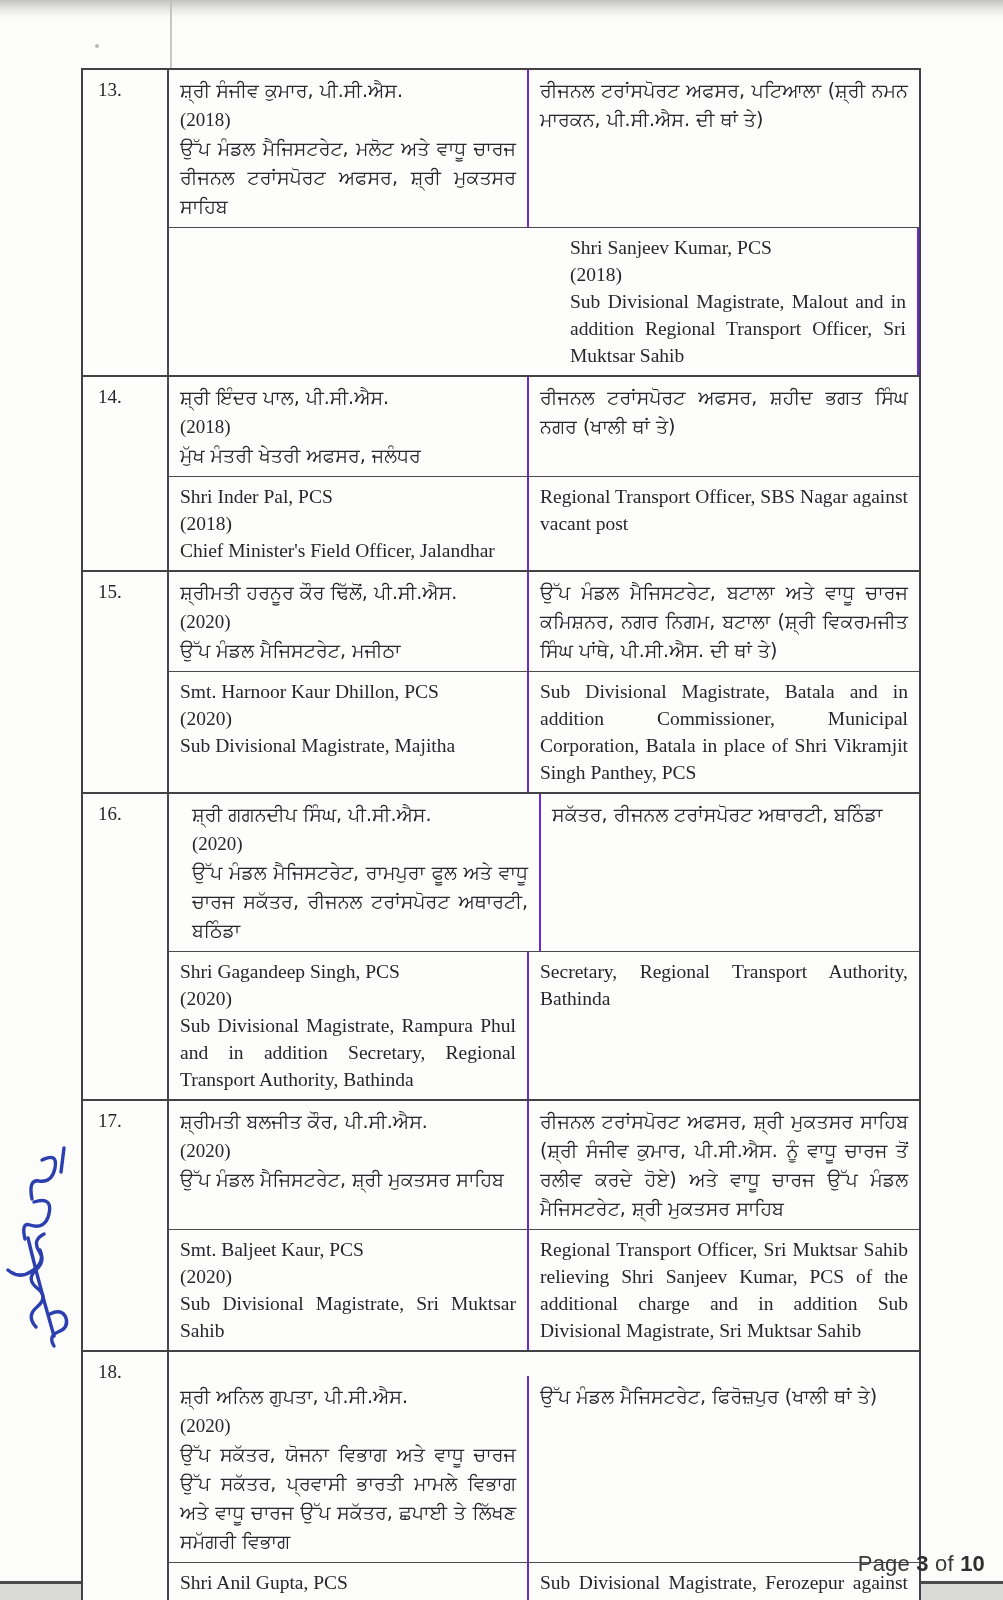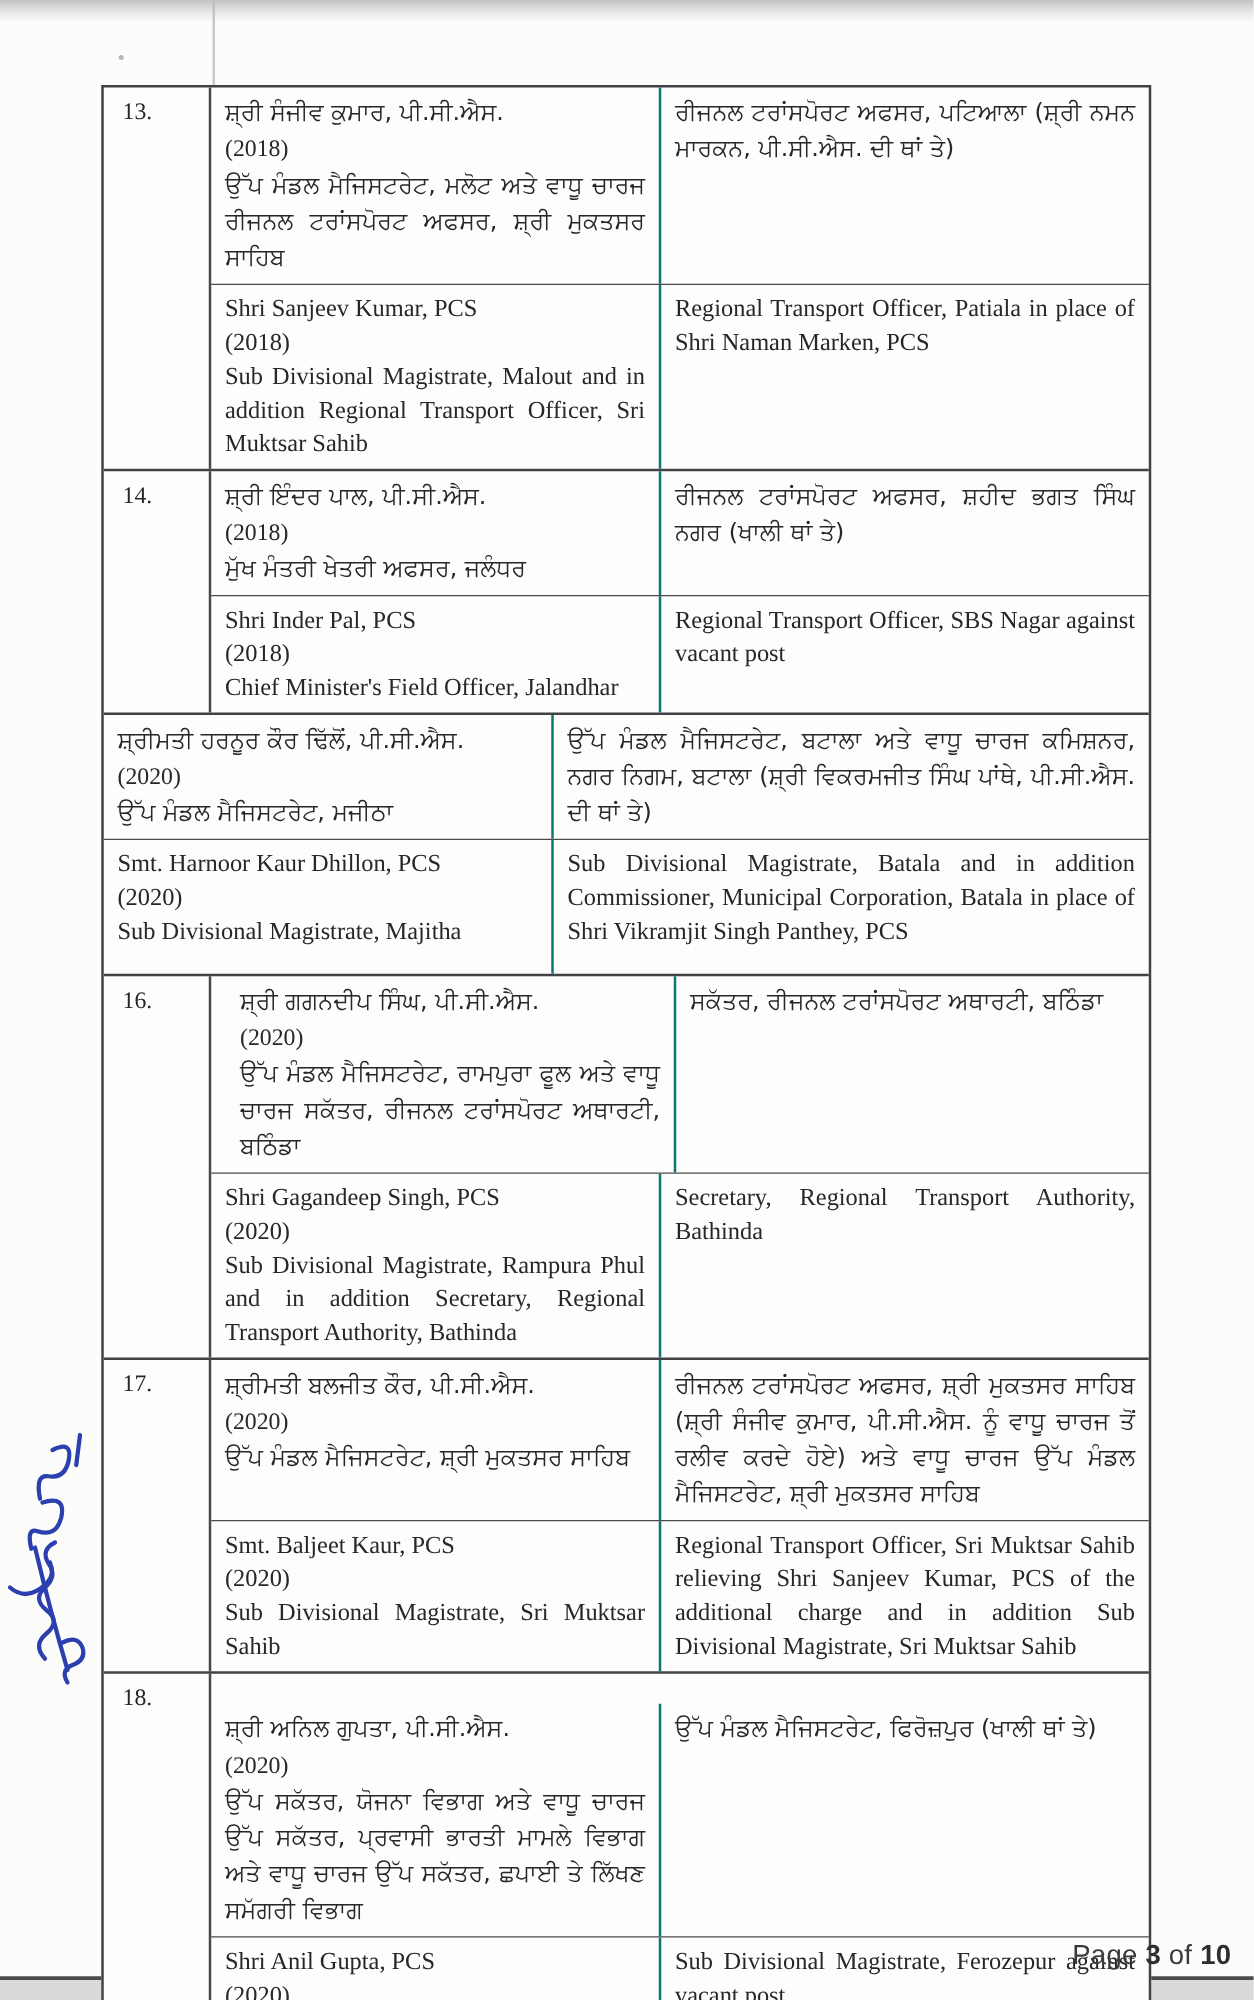--- a/index.html
+++ b/index.html
@@ -22,21 +22,21 @@
   .transfer-table{position:absolute;left:81px;top:68px;width:836px;
     border:2px solid #414146;background:#fdfdfc;}
   .t-row{display:flex;border-bottom:2px solid #414146;}
   .t-row:last-child{border-bottom:none;}
   .sr-cell{flex:0 0 86px;width:86px;border-right:2px solid #47474c;
     padding:9px 0 0 15px;font-size:19px;box-sizing:border-box;}
   .row-body{flex:1;display:flex;flex-direction:column;min-width:0;}
   .subrow{display:flex;}
   .subrow.punjabi{border-bottom:1.6px solid #4a4a4f;}
   .cell{box-sizing:border-box;padding:6px 11px;min-width:0;}
-  .officer-cell{flex:0 0 360px;width:360px;border-right:2px solid #0f766e;}
+  .officer-cell{flex:0 0 360px;width:360px;border-right:2px solid #6d28d9;}
   .posting-cell{flex:1;}
   .subrow.punjabi .cell{font-family:"DejaVu Sans", sans-serif;font-size:19px;line-height:29px;}
   .subrow.english .cell{font-family:"Liberation Serif", serif;font-size:19.5px;line-height:27px;}
   .line{text-align:justify;}
   .subrow.punjabi .latin{font-family:"Liberation Serif", serif;font-size:19px;}
 
   
   .margin-note{position:absolute;left:4px;top:1138px;width:78px;height:215px;}
   .margin-note path{fill:none;stroke:#2b3fae;stroke-width:3.4;stroke-linecap:round;stroke-linejoin:round;}
 
@@ -77,23 +77,20 @@
           <div class="cell posting-cell">
             <div class="line">ਰੀਜਨਲ ਟਰਾਂਸਪੋਰਟ ਅਫਸਰ, ਪਟਿਆਲਾ (ਸ਼੍ਰੀ ਨਮਨ ਮਾਰਕਨ, ਪੀ.ਸੀ.ਐਸ. ਦੀ ਥਾਂ ਤੇ)</div>
           </div>
         </div>
         <div class="subrow english" style="min-height: 134px; justify-content: flex-end;">
           <div class="cell officer-cell">
             <div class="line">Shri Sanjeev Kumar, PCS</div>
             <div class="line">(2018)</div>
             <div class="line">Sub Divisional Magistrate, Malout and in addition Regional Transport Officer, Sri Muktsar Sahib</div>
           </div>
-          <div class="cell posting-cell">
-            <div class="line">Regional Transport Officer, Patiala in place of Shri Naman Marken, PCS</div>
-          </div>
         </div>
       </div>
     </div>
     <div class="t-row">
       <div class="sr-cell">14.</div>
       <div class="row-body">
         <div class="subrow punjabi" style="min-height: 88px;">
           <div class="cell officer-cell">
             <div class="line">ਸ਼੍ਰੀ ਇੰਦਰ ਪਾਲ, ਪੀ.ਸੀ.ਐਸ.</div>
             <div class="line latin">(2018)</div>
@@ -109,20 +106,21 @@
             <div class="line">(2018)</div>
             <div class="line">Chief Minister's Field Officer, Jalandhar</div>
           </div>
           <div class="cell posting-cell">
             <div class="line">Regional Transport Officer, SBS Nagar against vacant post</div>
           </div>
         </div>
       </div>
     </div>
     <div class="t-row">
+      <div class="sr-cell">15.</div>
       <div class="row-body">
         <div class="subrow punjabi" style="min-height: 93px;">
           <div class="cell officer-cell">
             <div class="line">ਸ਼੍ਰੀਮਤੀ ਹਰਨੂਰ ਕੌਰ ਢਿੱਲੋਂ, ਪੀ.ਸੀ.ਐਸ.</div>
             <div class="line latin">(2020)</div>
             <div class="line">ਉੱਪ ਮੰਡਲ ਮੈਜਿਸਟਰੇਟ, ਮਜੀਠਾ</div>
           </div>
           <div class="cell posting-cell">
             <div class="line">ਉੱਪ ਮੰਡਲ ਮੈਜਿਸਟਰੇਟ, ਬਟਾਲਾ ਅਤੇ ਵਾਧੂ ਚਾਰਜ ਕਮਿਸ਼ਨਰ, ਨਗਰ ਨਿਗਮ, ਬਟਾਲਾ (ਸ਼੍ਰੀ ਵਿਕਰਮਜੀਤ ਸਿੰਘ ਪਾਂਥੇ, ਪੀ.ਸੀ.ਐਸ. ਦੀ ਥਾਂ ਤੇ)</div>
           </div>

